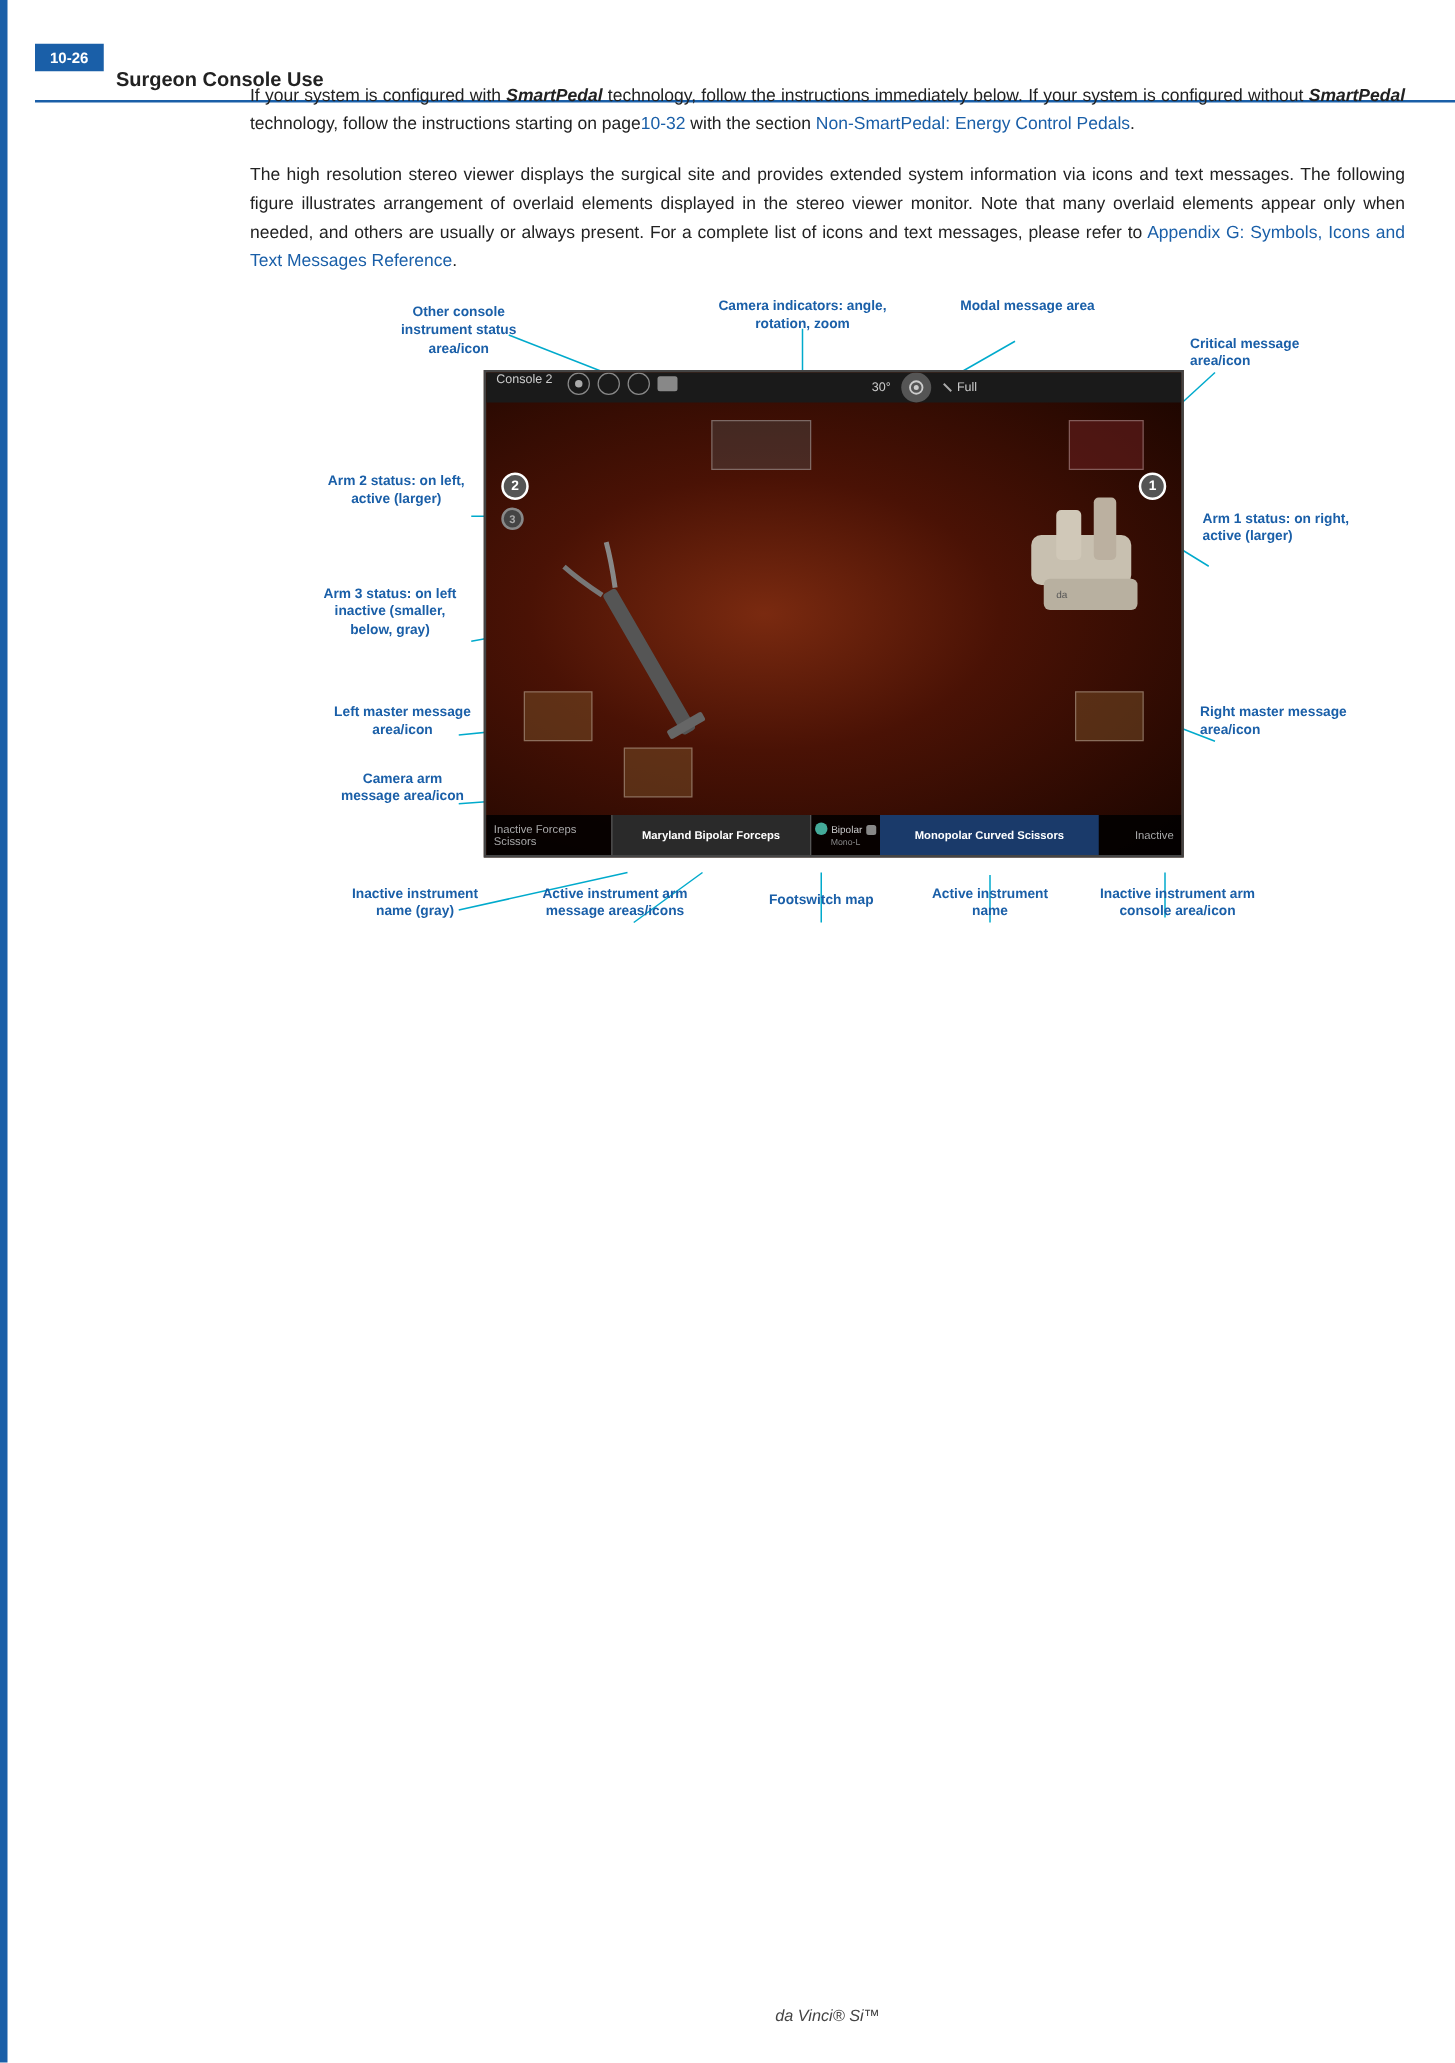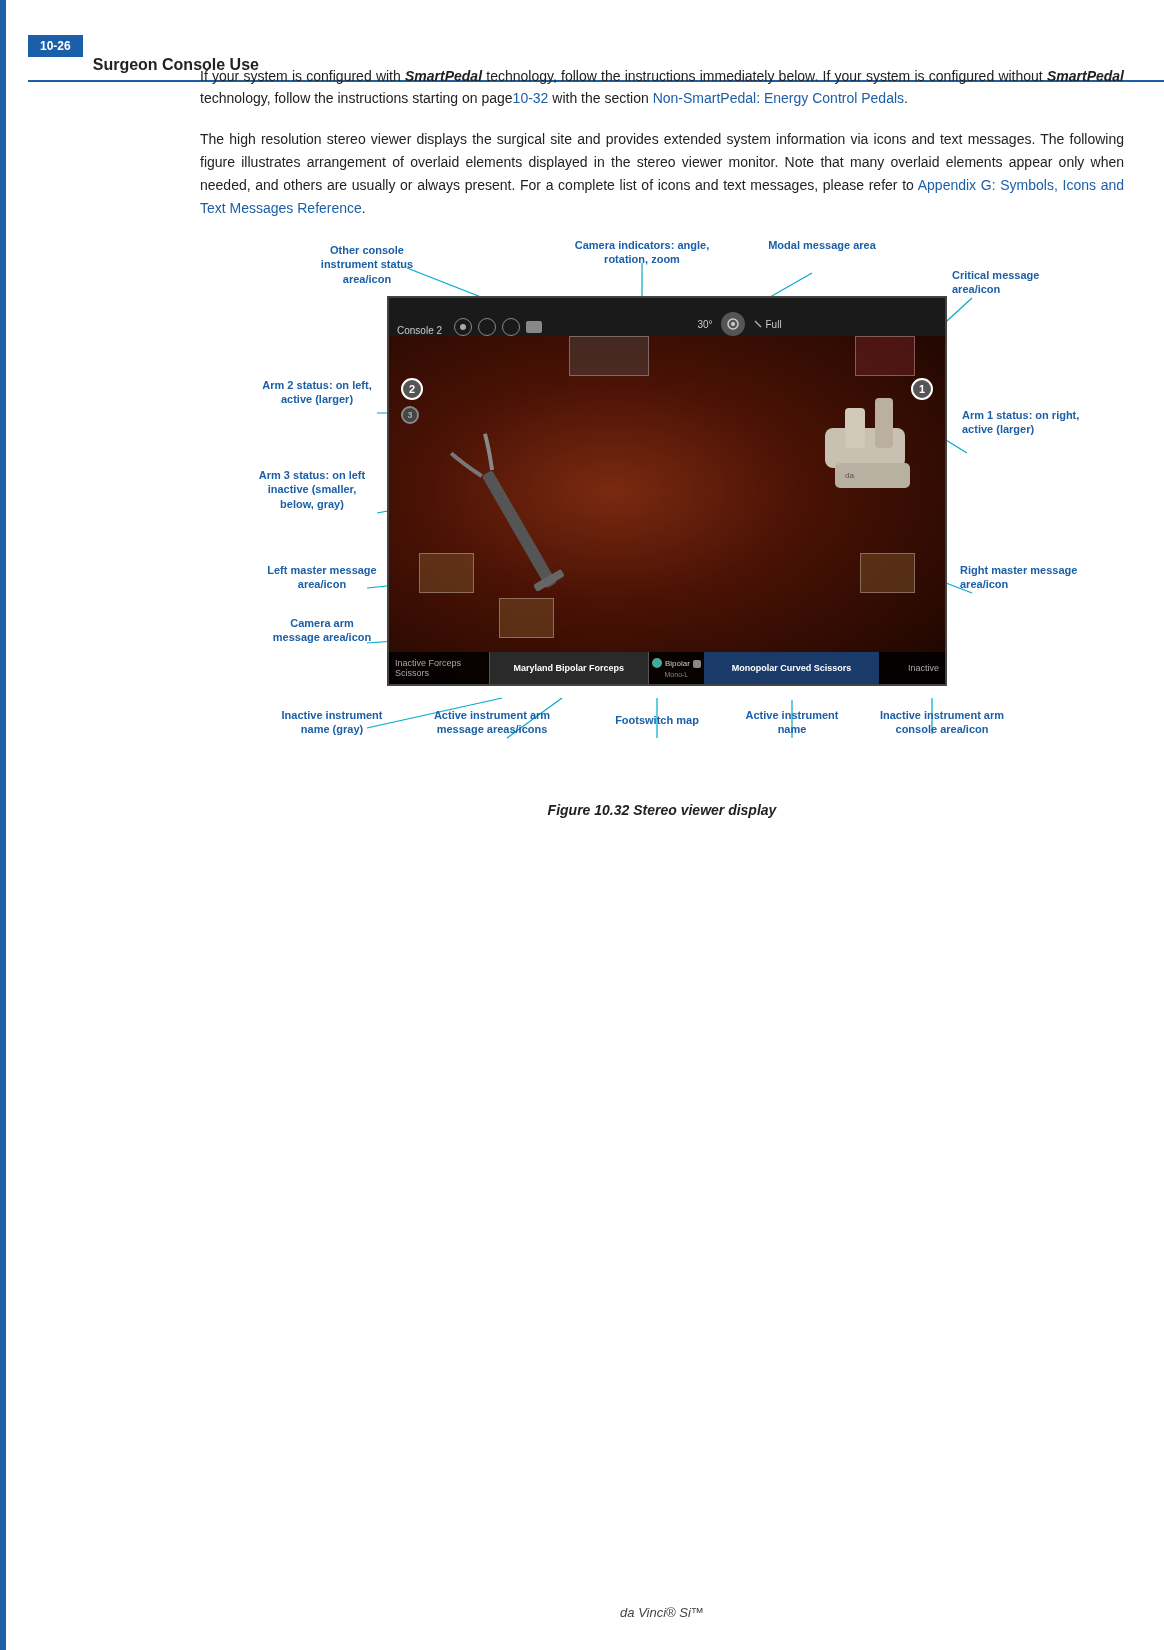--- a/index.html
+++ b/index.html
@@ -108,24 +108,24 @@
       inset: 0;
       background: radial-gradient(ellipse at 40% 50%, #7a2a10 0%, #4a1205 40%, #1a0500 100%);
     }
 
     
     .viewer-topbar {
       position: absolute;
       top: 0;
       left: 0;
       right: 0;
-      height: 38px;
+      height: 24px;
       background: #1a1a1a;
       display: flex;
-      align-items: flex-end;
+      align-items: flex-start;
       padding: 0 8px;
       z-index: 10;
     }
     .viewer-topbar-console {
       color: #ccc;
       font-size: 10px;
       margin-right: 12px;
     }
     .viewer-topbar-icons {
       display: flex;
@@ -554,23 +554,20 @@
             <span class="viewer-bottom-active-right-text">Monopolar Curved Scissors</span>
           </div>
 
           <div class="viewer-bottom-right">
             <span class="viewer-bottom-right-inactive">Inactive</span>
           </div>
         </div>
       </div>
     </div>
 
-    <div class="figure-caption" style="position:absolute; bottom:0; left:0; right:0;">
-      <span>Figure 10.32 Stereo viewer display</span>
-    </div>
 
   </div>
 
 </div>
 
 <div class="footer">
   <span class="footer-text">da Vinci® Si™</span>
 </div>
 
 </body></html>

